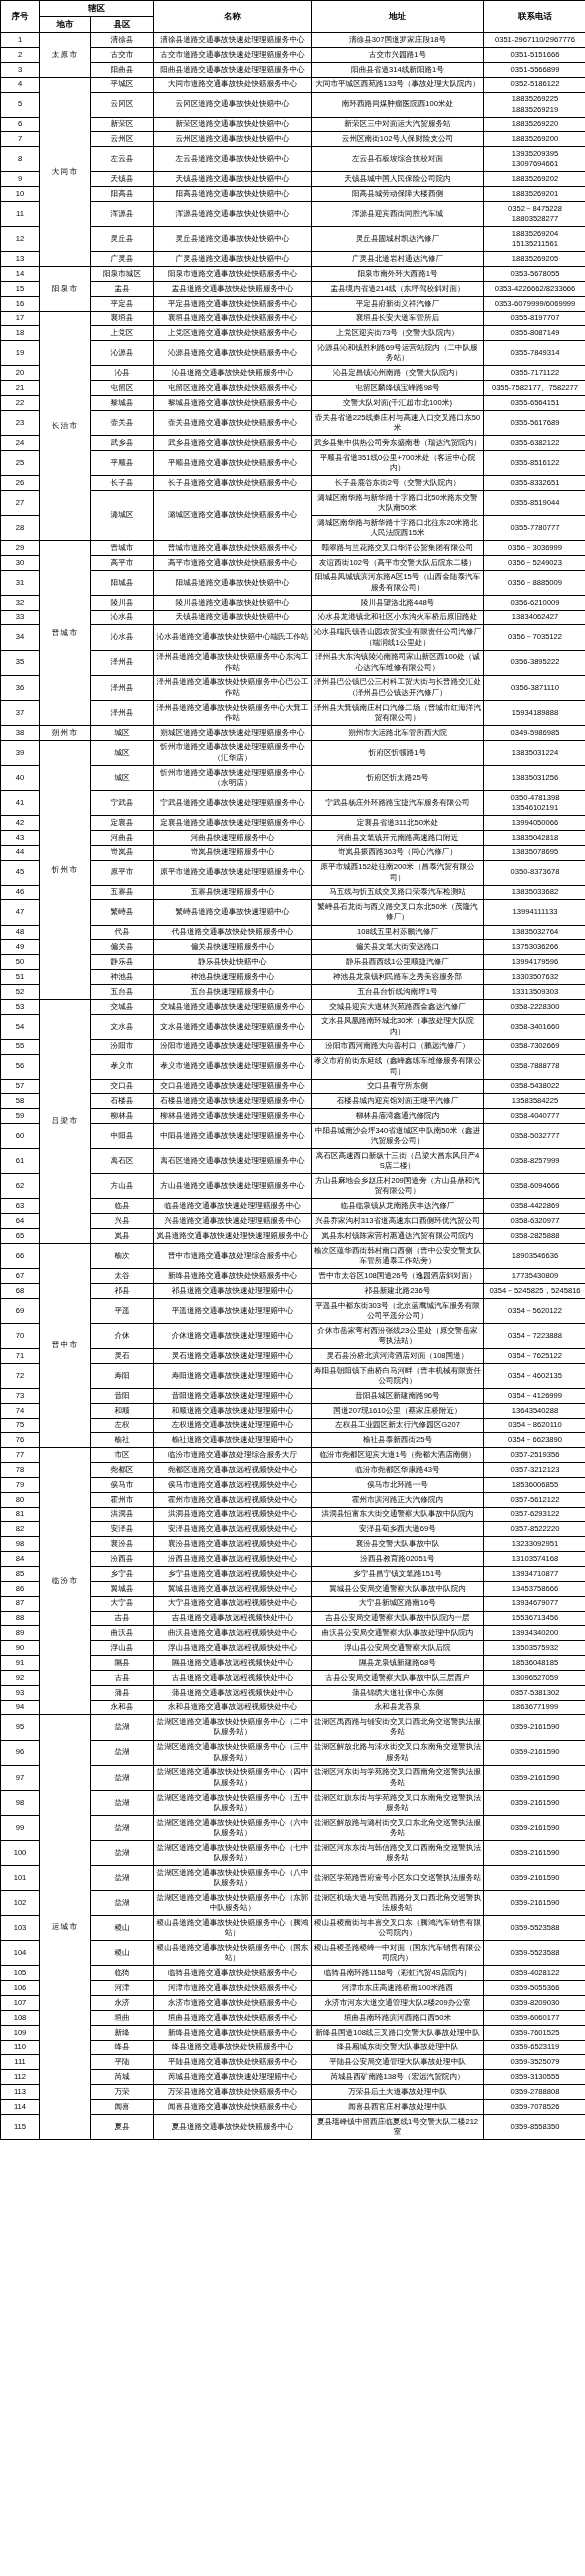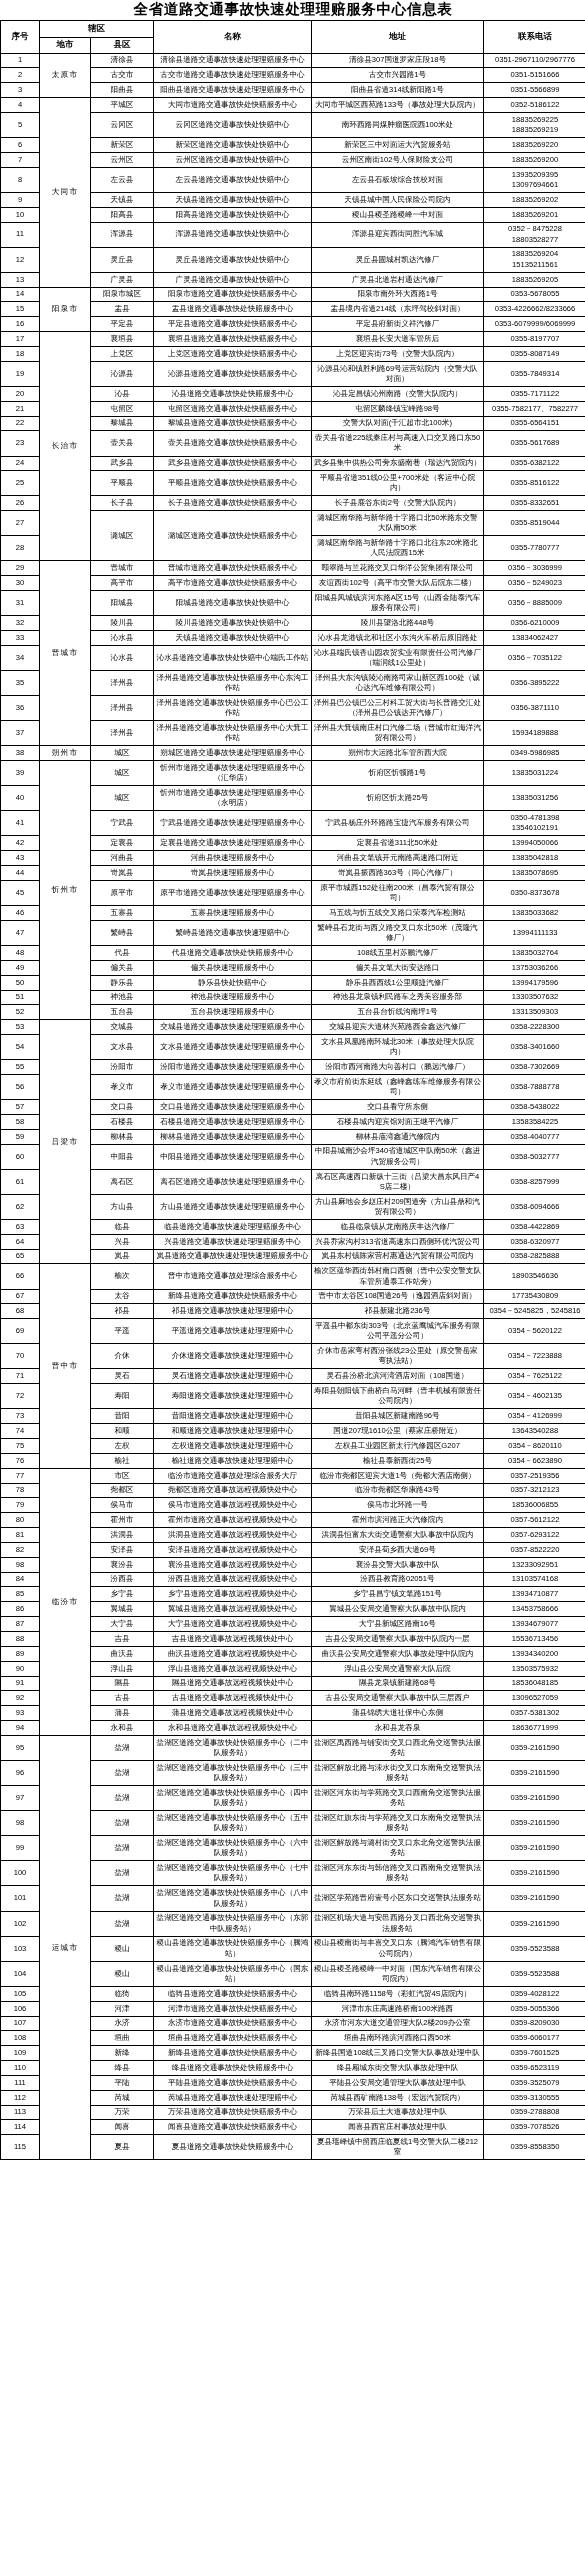--- a/index.html
+++ b/index.html
@@ -24,21 +24,20 @@
   td.c-city{font-size:8.5px;letter-spacing:1.2px;}
   td.c-county{font-size:8px;}
   td.c-tel{white-space:pre-line;font-size:8px;}
   col.w-no{width:39px;} col.w-city{width:51px;} col.w-county{width:63px;}
   col.w-name{width:158px;} col.w-addr{width:172px;} col.w-tel{width:103px;}
 </style>
 </head>
 <body>
 
 <div class="page">
-  <h1 class="title">全省道路交通事故快速处理理赔服务中心信息表</h1>
 
   <table class="info">
     <colgroup>
       <col class="w-no">
         <col class="w-city">
         <col class="w-county">
       <col class="w-name">
         <col class="w-addr">
         <col class="w-tel">
     </colgroup>
@@ -120,21 +119,21 @@
           <td class="c-no">9</td>
           <td class="c-county">天镇县</td>
           <td class="c-name">天镇县道路交通事故快处快赔中心</td>
           <td class="c-addr">天镇县城中国人民保险公司院内</td>
           <td class="c-tel">18835269202</td>
         </tr>
         <tr>
           <td class="c-no">10</td>
           <td class="c-county">阳高县</td>
           <td class="c-name">阳高县道路交通事故快处快赔中心</td>
-          <td class="c-addr">稷山县稷圣路稷峰一中对面</td>
+          <td class="c-addr">阳高县城劳动保障大楼西侧</td>
           <td class="c-tel">18835269201</td>
         </tr>
         <tr>
           <td class="c-no">11</td>
           <td class="c-county">浑源县</td>
           <td class="c-name">浑源县道路交通事故快处快赔中心</td>
           <td class="c-addr">浑源县迎宾西街同胜汽车城</td>
           <td class="c-tel">0352－8475228
 18803528277</td>
         </tr>
@@ -187,21 +186,21 @@
           <td class="c-no">18</td>
           <td class="c-county">上党区</td>
           <td class="c-name">上党区道路交通事故快处快赔服务中心</td>
           <td class="c-addr">上党区迎宾街73号（交警大队院内）</td>
           <td class="c-tel">0355-8087149</td>
         </tr>
         <tr>
           <td class="c-no">19</td>
           <td class="c-county">沁源县</td>
           <td class="c-name">沁源县道路交通事故快处快赔服务中心</td>
-          <td class="c-addr">沁源县沁和镇胜利路69号运营站院内（交警大队对面）</td>
+          <td class="c-addr">沁源县沁和镇胜利路69号运营站院内（二中队服务站）</td>
           <td class="c-tel">0355-7849314</td>
         </tr>
         <tr>
           <td class="c-no">20</td>
           <td class="c-county">沁县</td>
           <td class="c-name">沁县道路交通事故快处快赔服务中心</td>
           <td class="c-addr">沁县定昌镇沁州南路（交警大队院内）</td>
           <td class="c-tel">0355-7171122</td>
         </tr>
         <tr>

